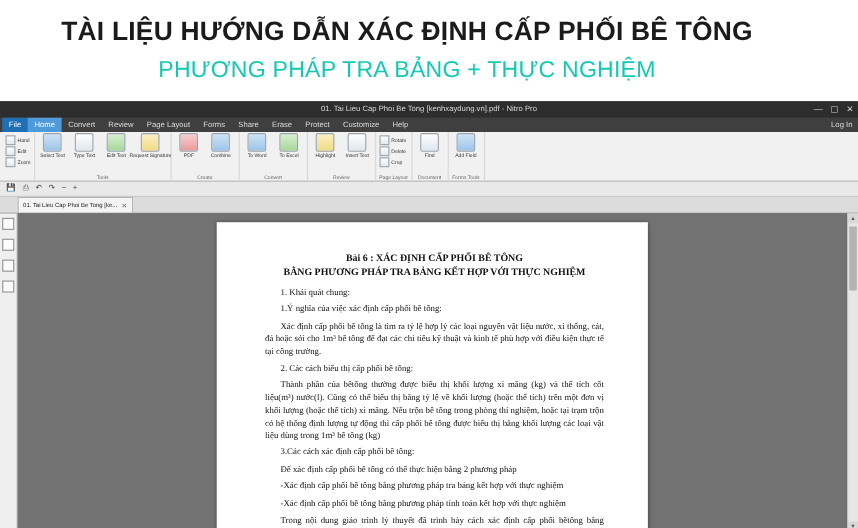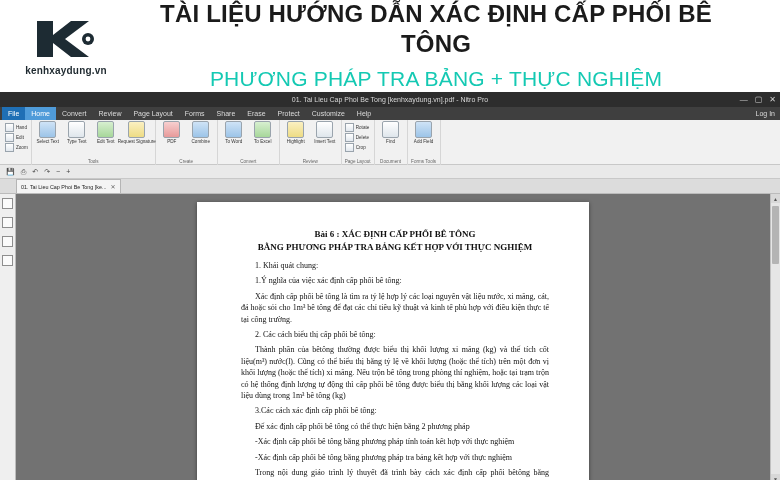--- a/index.html
+++ b/index.html
@@ -337,30 +337,20 @@
     align-items: center;
     justify-content: center;
   }
   .vtop { top: 0; }
   .vbot { bottom: 0; }
 </style>
 </head>
 <body>
 
 <div class="banner">
-  <div class="logo-box">
-    <div class="logo-mark">
-      <svg width="70" height="44" viewBox="0 0 70 44">
-        <path d="M6 4 L22 4 L22 18 L40 4 L58 4 L34 22 L58 40 L40 40 L22 26 L22 40 L6 40 Z" fill="#1d2b33"></path>
-        <circle cx="57" cy="22" r="6" fill="#1d2b33"></circle>
-        <circle cx="57" cy="22" r="2.4" fill="#ffffff"></circle>
-      </svg>
-    </div>
-    <div class="logo-title">kenhxaydung.vn</div>
-  </div>
   <div class="banner-text">
     <div class="banner-line1">TÀI LIỆU HƯỚNG DẪN XÁC ĐỊNH CẤP PHỐI BÊ TÔNG</div>
     <div class="banner-line2">PHƯƠNG PHÁP TRA BẢNG + THỰC NGHIỆM</div>
   </div>
 </div>
 
 <div class="app">
 
   <div class="titlebar">
     <div class="titlebar-text">01. Tai Lieu Cap Phoi Be Tong [kenhxaydung.vn].pdf - Nitro Pro</div>
@@ -543,29 +533,29 @@
       <div class="rail-ico"></div>
     </div>
 
     <div class="page-scroll">
       <div class="page">
         <div class="doc-h1">Bài 6 : XÁC ĐỊNH CẤP PHỐI BÊ TÔNG</div>
         <div class="doc-h1">BẰNG PHƯƠNG PHÁP TRA BẢNG KẾT HỢP VỚI THỰC NGHIỆM</div>
 
         <div class="doc-p doc-b indent">1. Khái quát chung:</div>
         <div class="doc-p doc-b tight indent">1.Ý nghĩa của việc xác định cấp phối bê tông:</div>
-        <div class="doc-p tight indent">Xác định cấp phối bê tông là tìm ra tỷ lệ hợp lý các loại nguyên vật liệu nước, xi măng, cát, đá hoặc sỏi cho 1m³ bê tông để đạt các chỉ tiêu kỹ thuật và kinh tế phù hợp với điều kiện thực tế tại công trường.</div>
+        <div class="doc-p tight indent">Xác định cấp phối bê tông là tìm ra tỷ lệ hợp lý các loại nguyên vật liệu nước, xi thống, cát, đá hoặc sỏi cho 1m³ bê tông để đạt các chỉ tiêu kỹ thuật và kinh tế phù hợp với điều kiện thực tế tại công trường.</div>
 
         <div class="doc-p doc-b tight indent">2. Các cách biểu thị cấp phối bê tông:</div>
         <div class="doc-p tight indent">Thành phần của bêtông thường được biểu thị khối lượng xi măng (kg) và thể tích cốt liệu(m³) nước(l). Cũng có thể biểu thị bằng tỷ lệ về khối lượng (hoặc thể tích) trên một đơn vị khối lượng (hoặc thể tích) xi măng. Nếu trộn bê tông trong phòng thí nghiệm, hoặc tại trạm trộn có hệ thống định lượng tự động thì cấp phối bê tông được biểu thị bằng khối lượng các loại vật liệu dùng trong 1m³ bê tông (kg)</div>
 
         <div class="doc-p doc-b tight indent">3.Các cách xác định cấp phối bê tông:</div>
         <div class="doc-p tight indent">Để xác định cấp phối bê tông có thể thực hiện bằng 2 phương pháp</div>
+        <div class="doc-p tight indent">-Xác định cấp phối bê tông bằng phương pháp tra bảng kết hợp với thực nghiệm</div>
         <div class="doc-p tight indent">-Xác định cấp phối bê tông bằng phương pháp tính toán kết hợp với thực nghiệm</div>
-        <div class="doc-p tight indent">-Xác định cấp phối bê tông bằng phương pháp tra bảng kết hợp với thực nghiệm</div>
         <div class="doc-p tight indent">Trong nội dung giáo trình lý thuyết đã trình bày cách xác định cấp phối bêtông bằng phương pháp tính toán kết hợp với thực nghiệm. Nội dung phần hướng dẫn thí nghiệm sẽ giới thiệu cách xác định cấp phối bê tông bằng phương</div>
       </div>
     </div>
 
     <div class="vscroll">
       <div class="vtop">▲</div>
       <div class="vthumb"></div>
       <div class="vbot">▼</div>
     </div>
 

